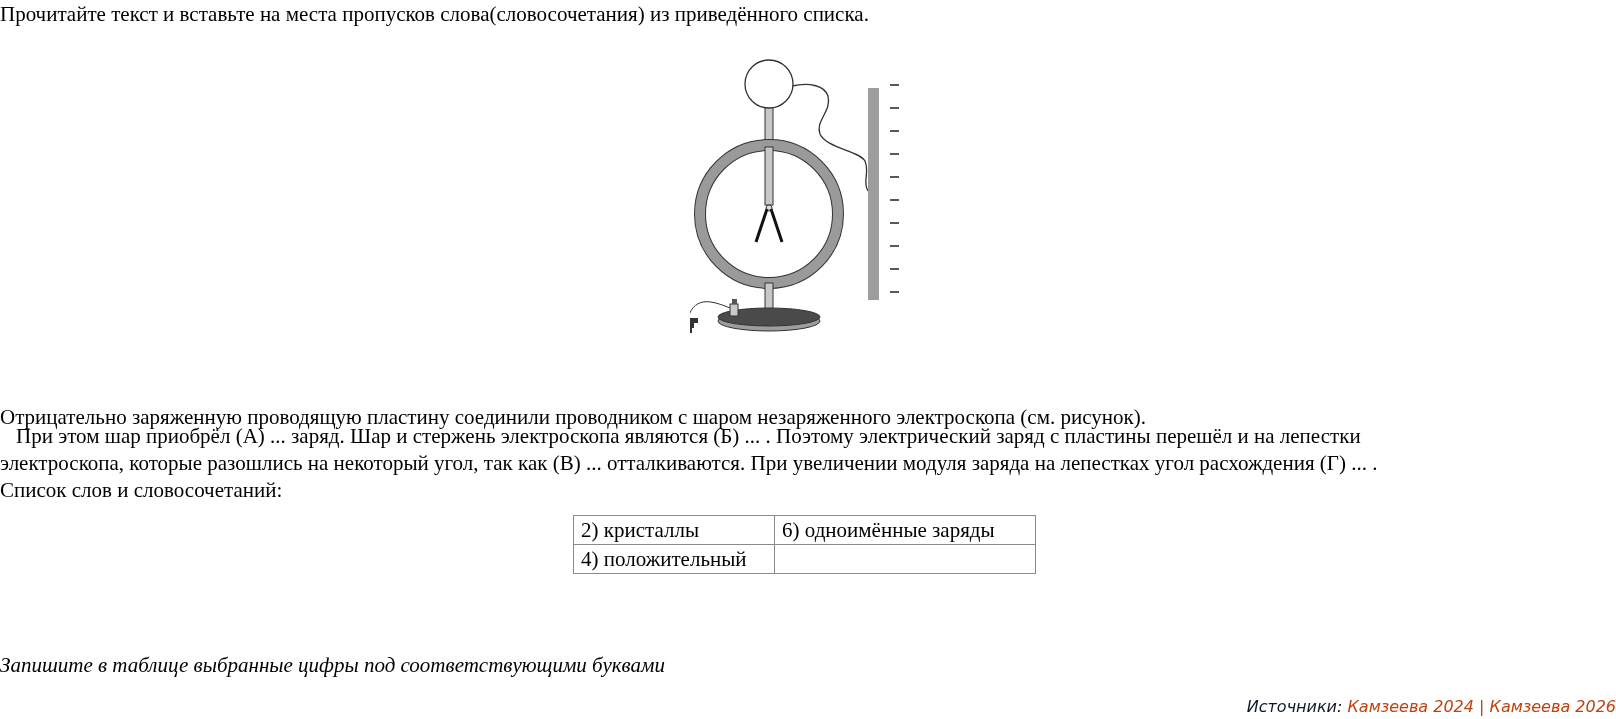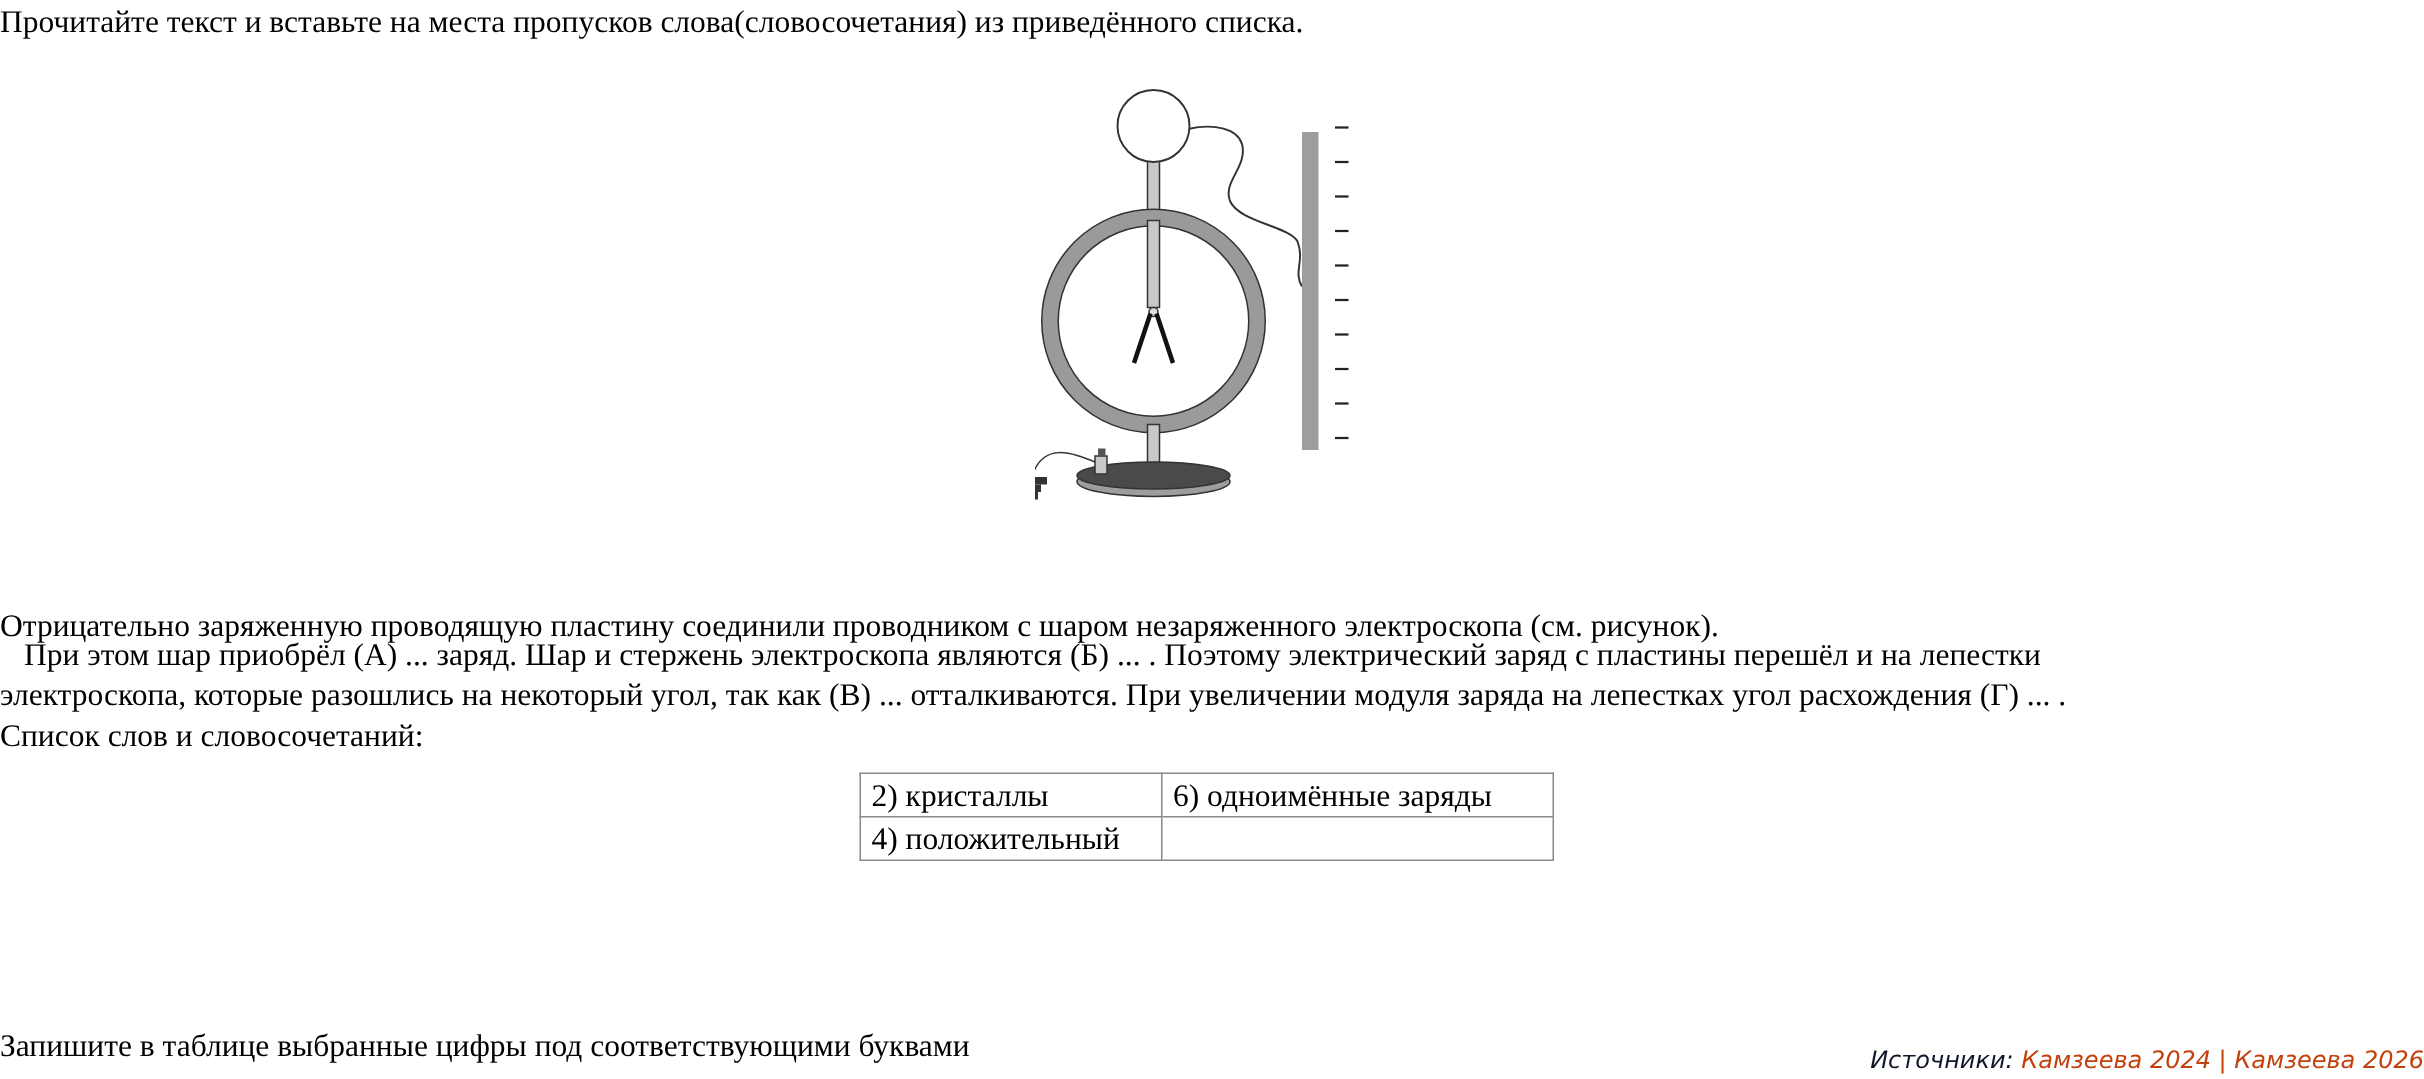--- a/index.html
+++ b/index.html
@@ -43,21 +43,21 @@
   }
   table.words td {
     border: 1px solid #8a8a8a;
     padding: 0 6px 0 7px;
     height: 28px;
     line-height: 28px;
     white-space: nowrap;
   }
   table.words td.c1 { width: 187px; }
   table.words td.c2 { width: 247px; }
-  .instruction { top: 684px; }
+  .instruction { top: 652px; font-style: italic; }
   .sources {
     position: absolute;
     right: 0;
     top: 697px;
     font-family: "DejaVu Sans", sans-serif;
     font-style: italic;
     font-size: 16px;
     line-height: 20px;
     white-space: nowrap;
   }

